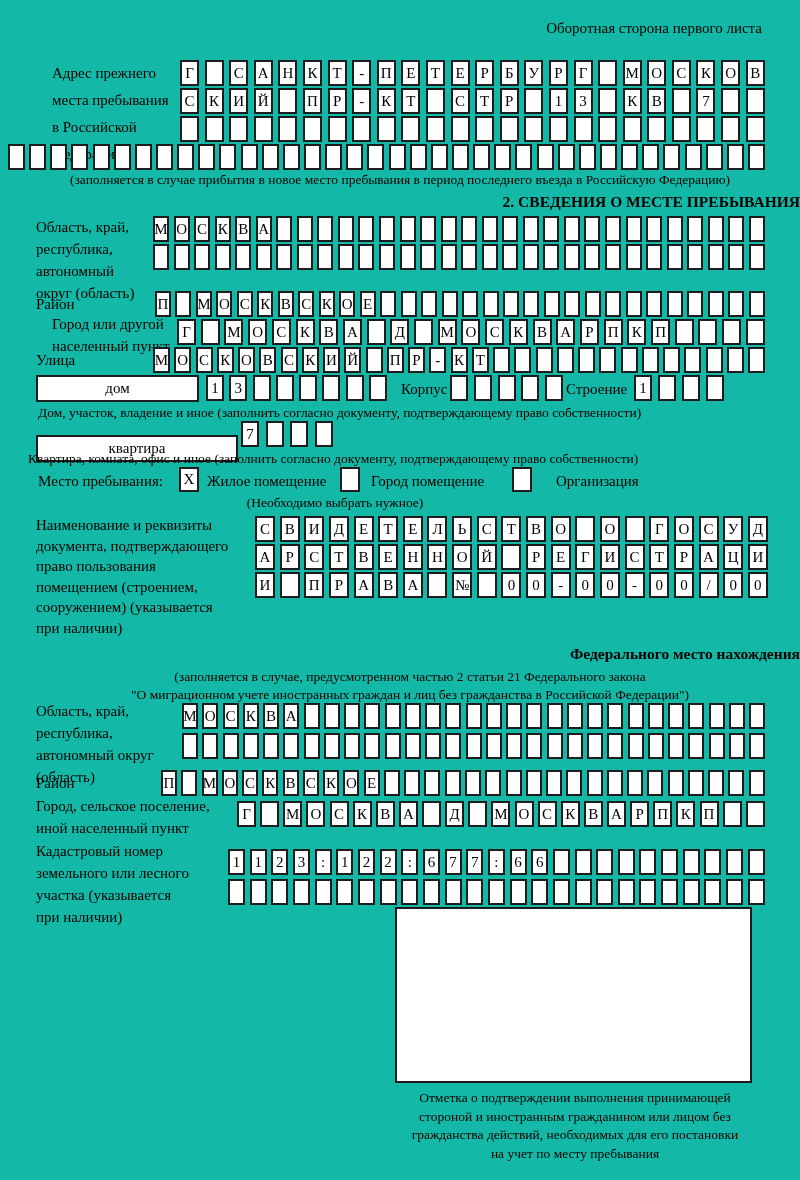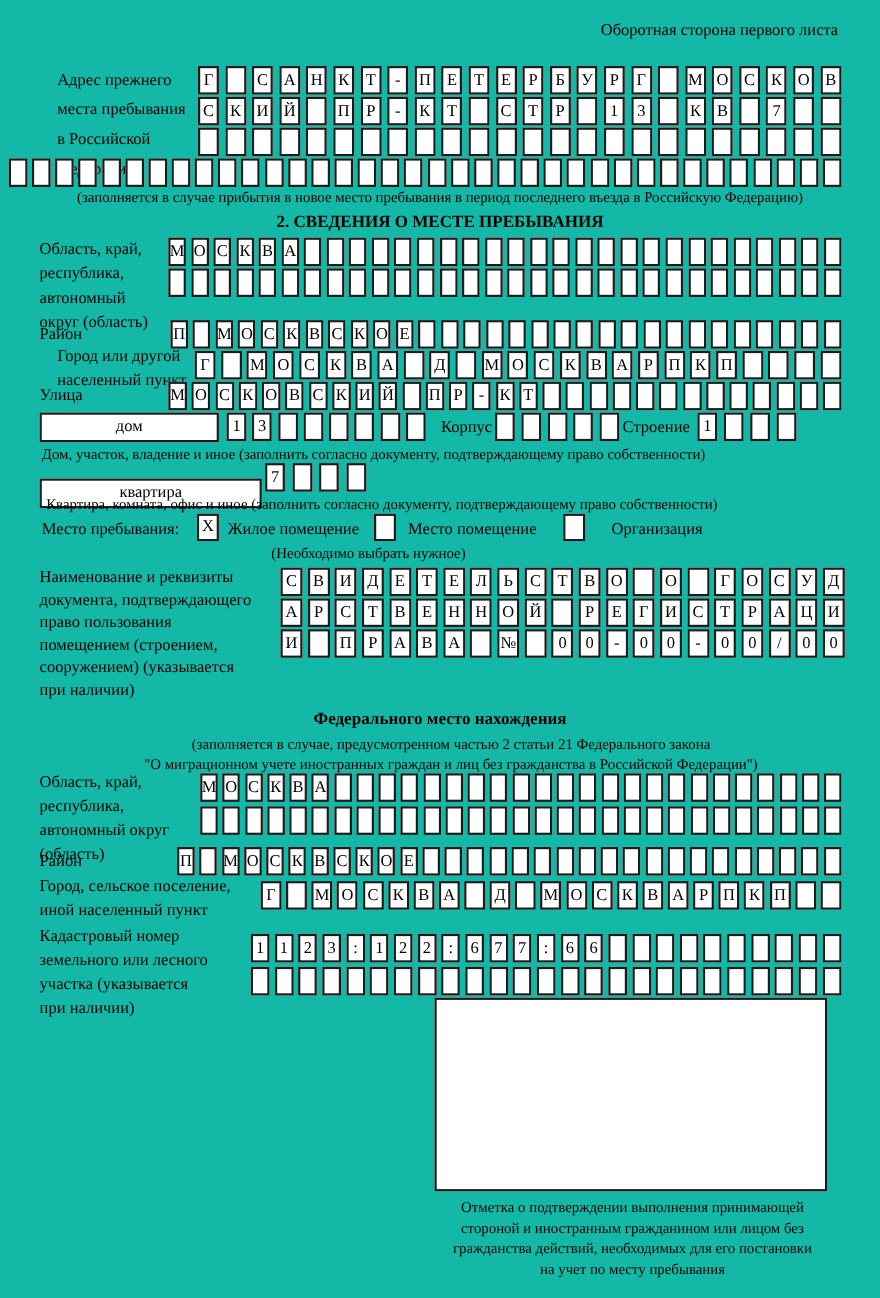--- a/index.html
+++ b/index.html
@@ -24,21 +24,21 @@
   .widebox {
     position:absolute; border:2px solid #1c1c1c; background:#fff;
     display:flex; align-items:center; justify-content:center; font-size:15px;
   }
   .chkbox {
     position:absolute; width:20px; height:25px; border:2px solid #1c1c1c;
     display:flex; align-items:center; justify-content:center; font-size:15px; background:#fff;
   }
   .note { position:absolute; font-size:13.5px; }
   .cnote { text-align:center; white-space:pre-line; }
-  .sect-title { position:absolute; width:800px; text-align:center; font-weight:bold; font-size:15.5px; }
+  .sect-title { position:absolute; width:800px; text-align:right; font-weight:bold; font-size:15.5px; }
   .side-note { position:absolute; font-size:15px; }
   .bigbox { position:absolute; border:2px solid #1c1c1c; background:#fff; }
 </style>
 </head>
 <body>
 
 <div class="page">
 
   <div class="side-note" style="top:20px; right:38px;">Оборотная сторона первого листа</div>
 
@@ -363,27 +363,27 @@
       </div>
     <div class="note" style="left:38px; top:405px;">Дом, участок, владение и иное (заполнить согласно документу, подтверждающему право собственности)</div>
 
     <div class="widebox" style="left:36px; top:435px; width:202px; height:27px;">квартира</div>
     <div class="cellrow" style="left:241px; top:421px; width:92px;">
         <span class="cell">7</span>
         <span class="cell"></span>
         <span class="cell"></span>
         <span class="cell"></span>
       </div>
-    <div class="note" style="left:42px; top:451px;">Квартира, комната, офис и иное (заполнить согласно документу, подтверждающему право собственности)</div>
+    <div class="note" style="left:28px; top:451px;">Квартира, комната, офис и иное (заполнить согласно документу, подтверждающему право собственности)</div>
 
     <div class="lbl" style="left:38px; top:470px;">Место пребывания:</div>
     <div class="chkbox" style="left:179px; top:467px;">X</div>
     <div class="lbl" style="left:207px; top:470px;">Жилое помещение</div>
     <div class="chkbox" style="left:340px; top:467px;"></div>
-    <div class="lbl" style="left:371px; top:470px;">Место помещение</div>
+    <div class="lbl" style="left:371px; top:470px;">Город помещение</div>
     <div class="chkbox" style="left:512px; top:467px;"></div>
     <div class="lbl" style="left:556px; top:470px;">Организация</div>
     <div class="note cnote" style="left:130px; top:495px; width:410px;">(Необходимо выбрать нужное)</div>
 
     <div class="lbl doc-lbl" style="left:36px; top:515px;">Наименование и реквизиты
 документа, подтверждающего
 право пользования
 помещением (строением,
 сооружением) (указывается
 при наличии)</div>

